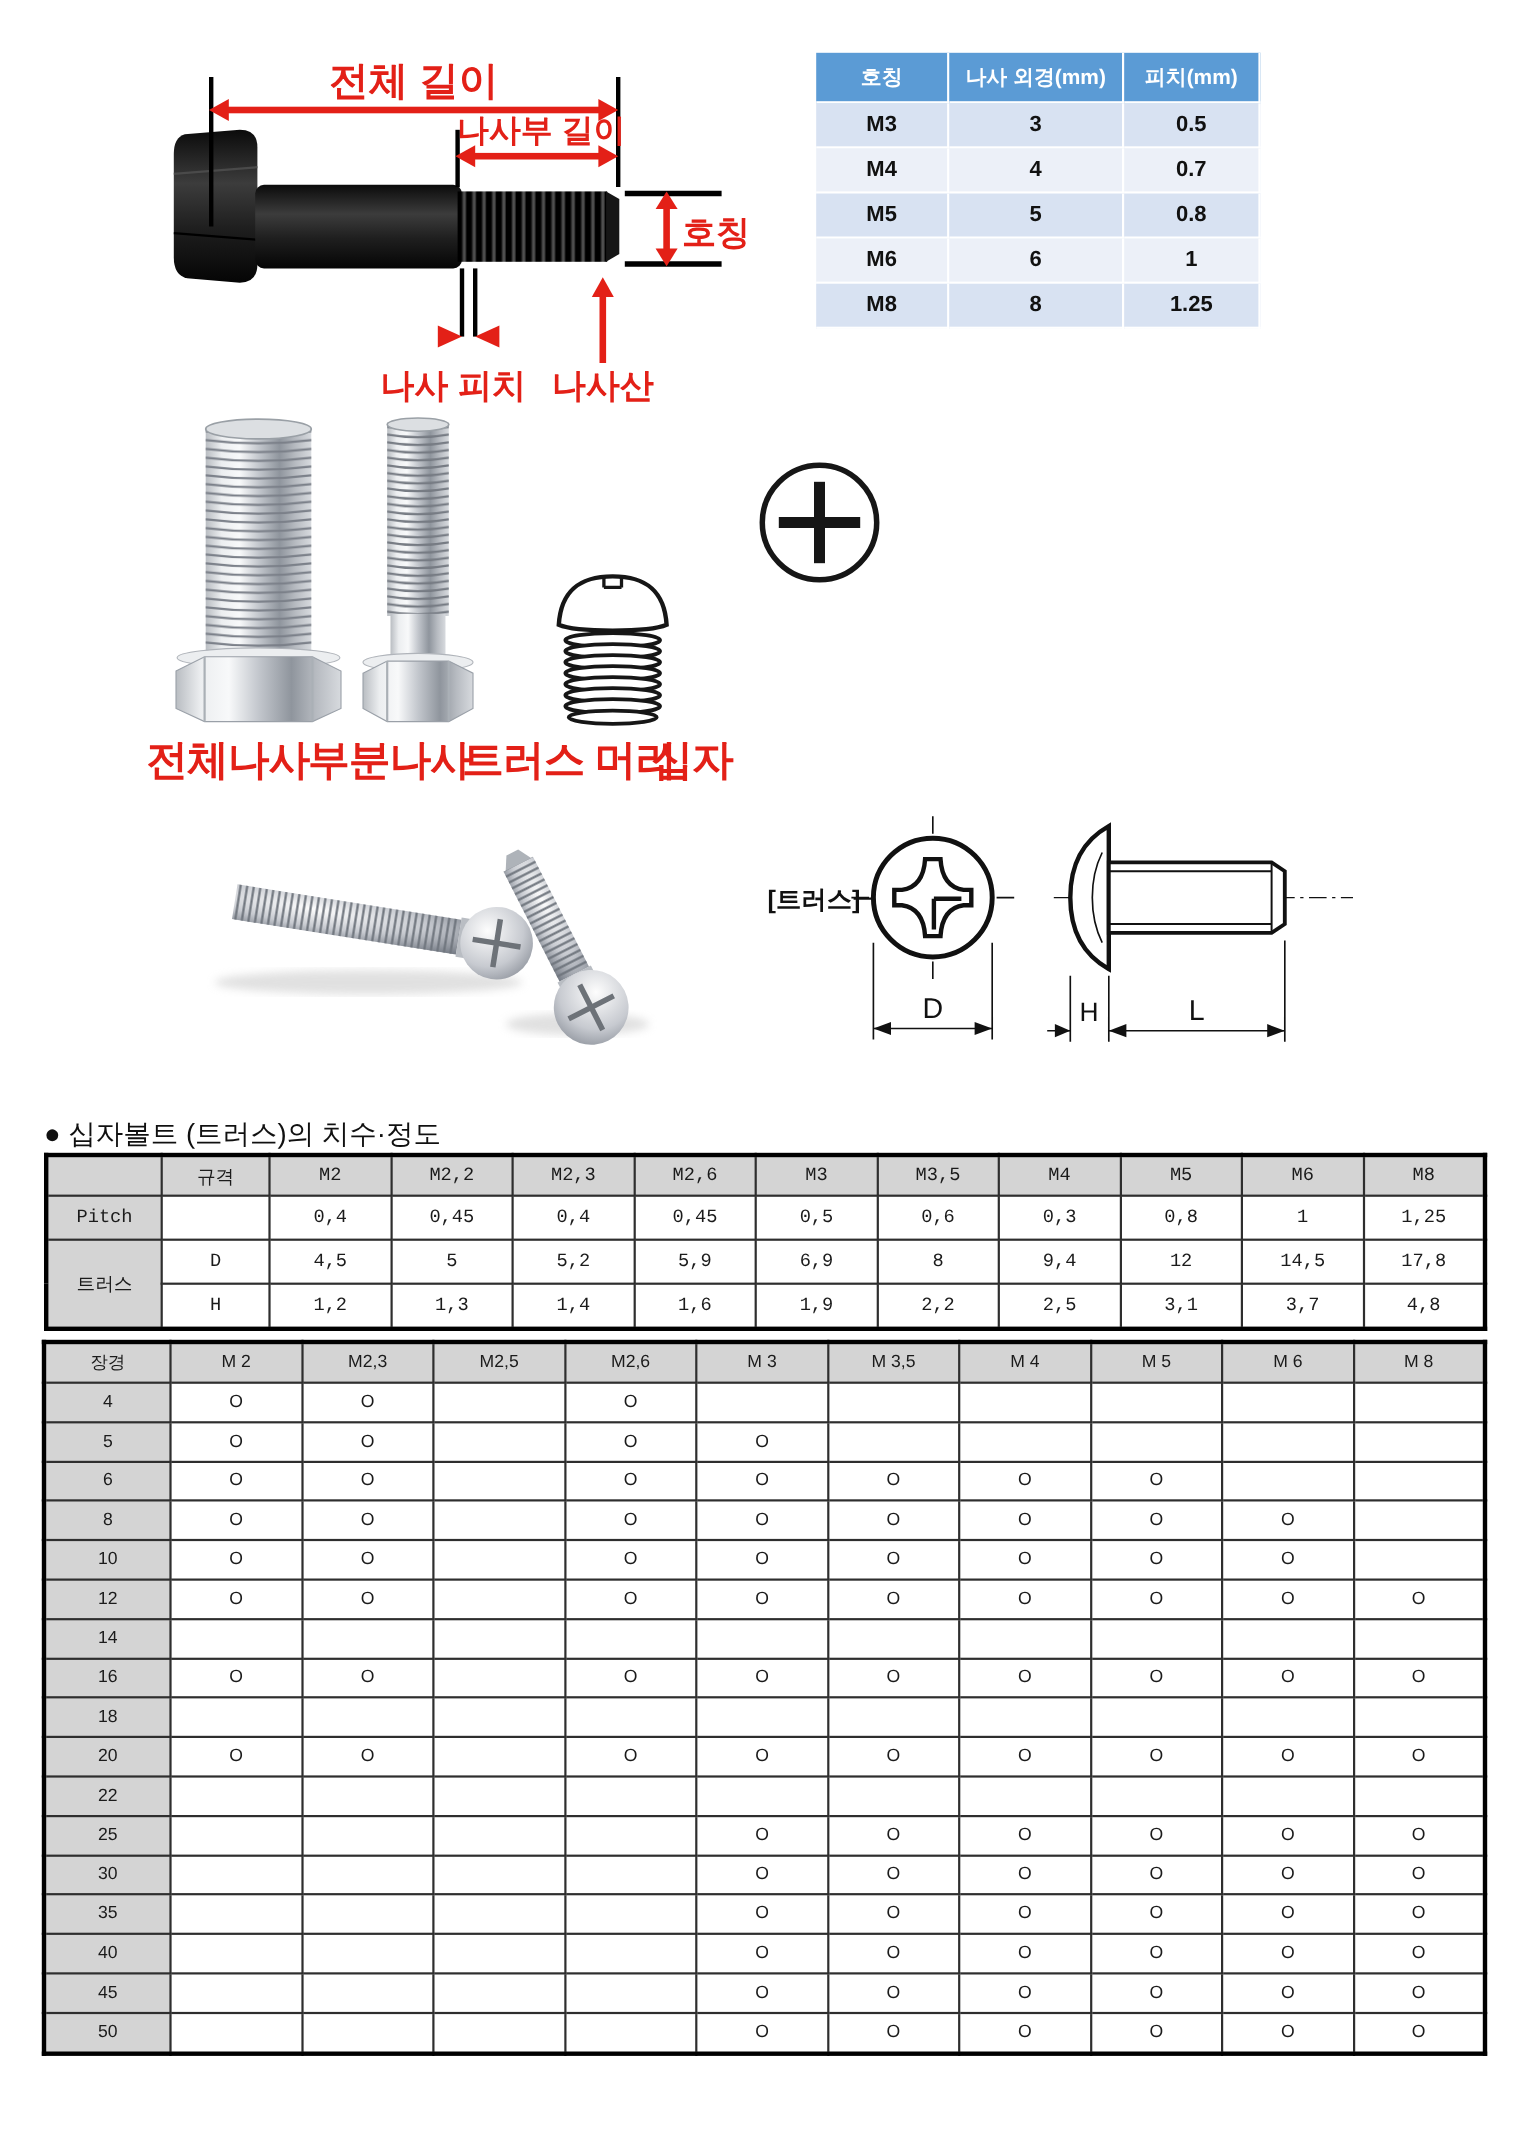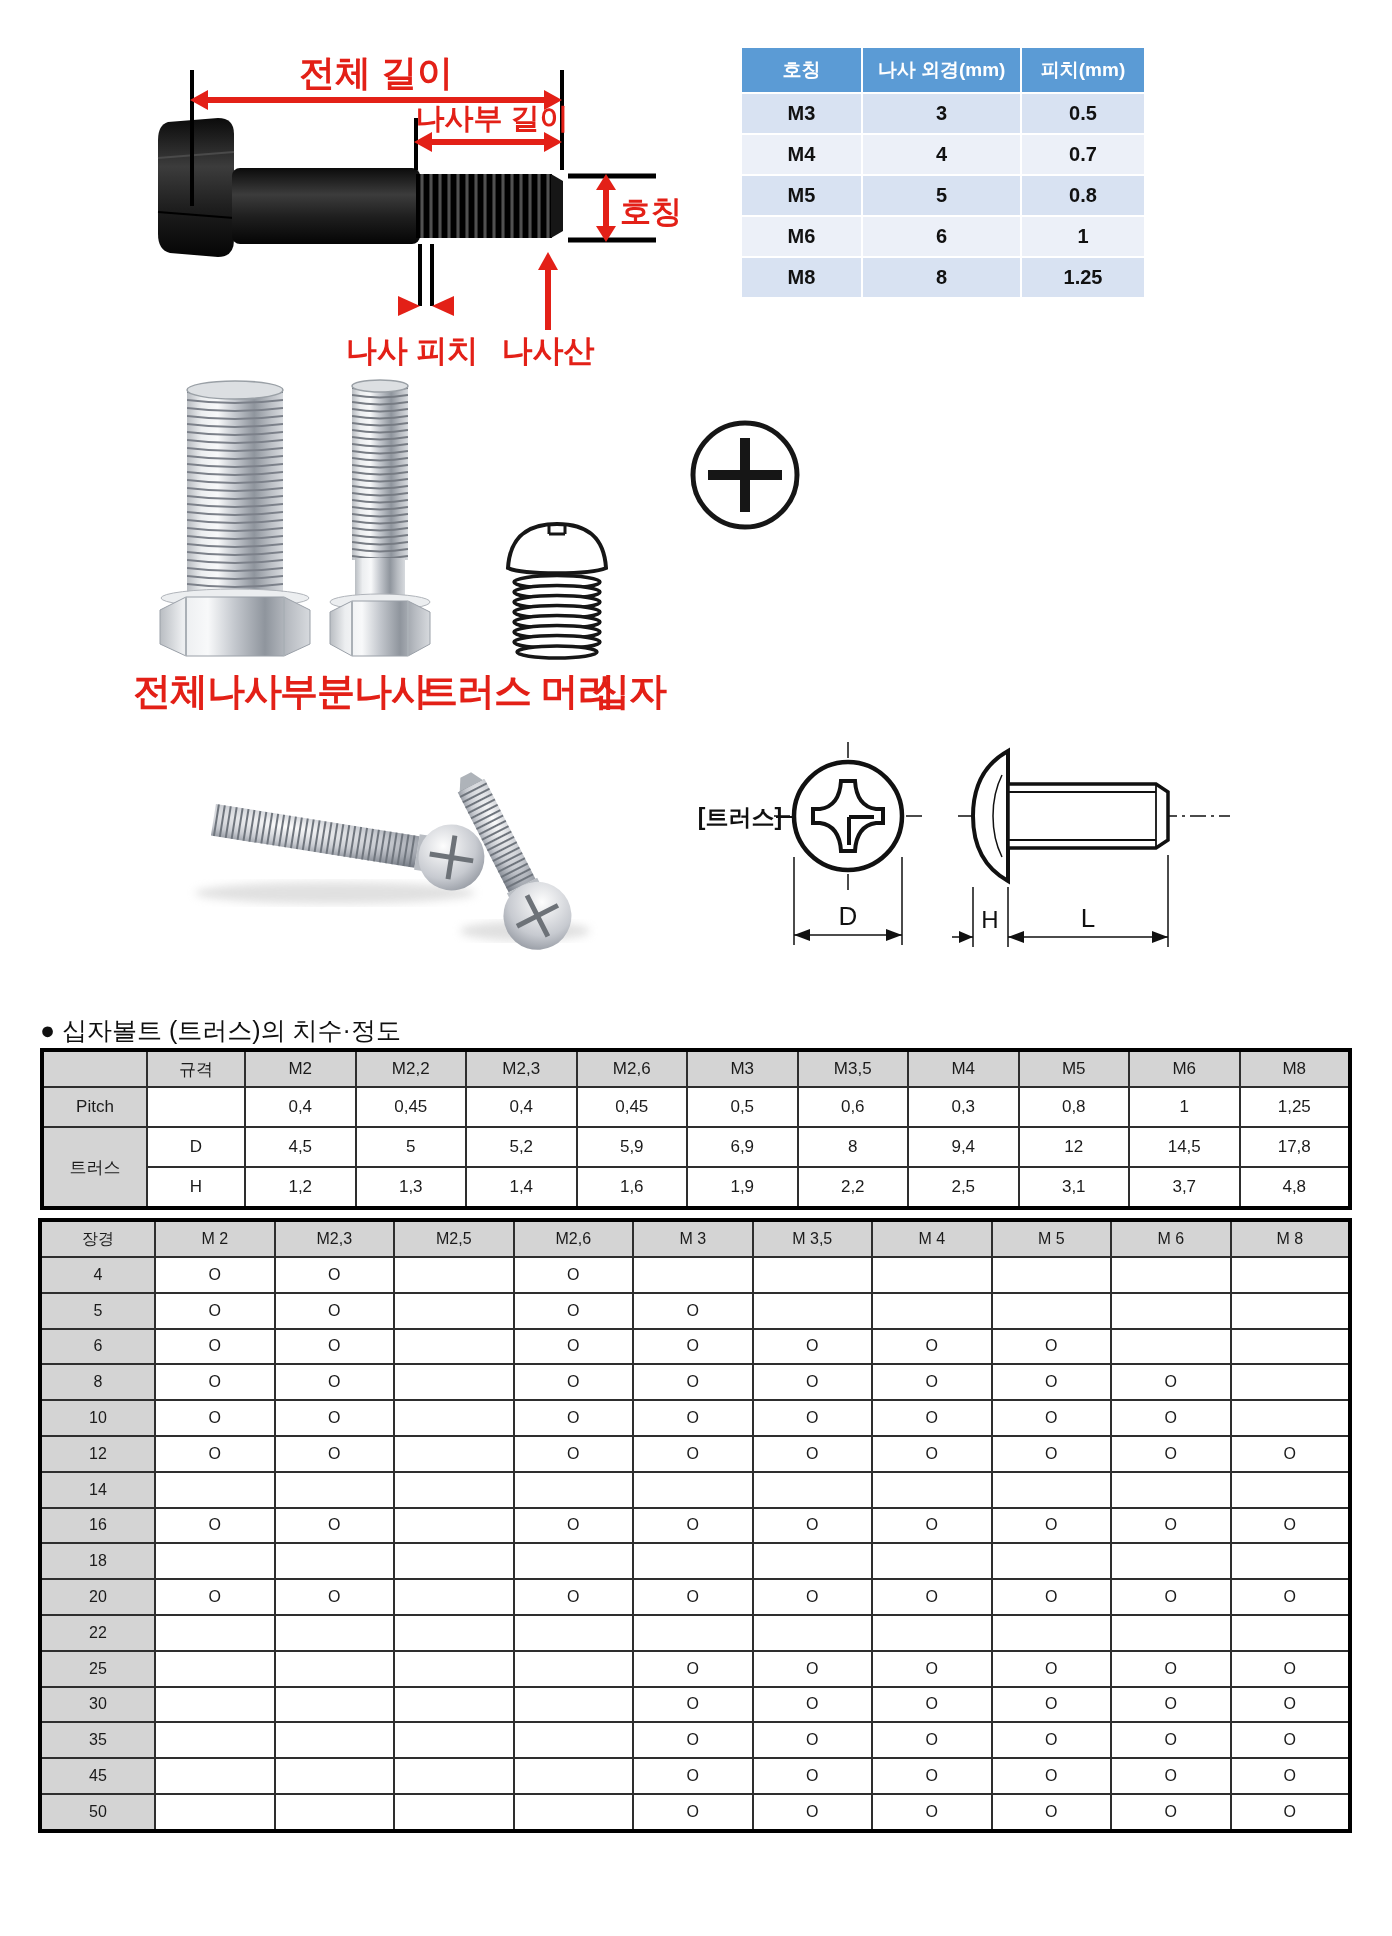--- a/index.html
+++ b/index.html
@@ -274,21 +274,21 @@
       <polygon points="833,202 819,196 819,208" fill="#111" stroke="none"></polygon>
       <polygon points="868,202 884,196 884,208" fill="#111" stroke="none"></polygon>
       <polygon points="1028,202 1012,196 1012,208" fill="#111" stroke="none"></polygon>
       <text x="850" y="193" font-size="24" fill="#111" stroke="none" text-anchor="middle">H</text>
       <text x="948" y="192" font-size="26" fill="#111" stroke="none" text-anchor="middle">L</text>
     </g>
   </svg>
 
   <div class="abs section-heading" style="left:40px; top:1014px;">● 십자볼트 (트러스)의 치수·정도</div>
 
-  <table class="scan abs" id="dim-table" style="left:40px; top:1048px; width:1312px;">
+  <table class="scan abs" id="dim-table" style="left:40px; top:1048px; width:1312px;font-family:Liberation Mono, monospace;">
     <colgroup>
       <col style="width:105px">
         <col style="width:98px">
       <col span="10">
     </colgroup>
     <tbody>
       <tr class="hd" id="dim-head">
           <td class="g"></td>
           <td class="g">규격</td>
           <td class="g">M2</td>
@@ -541,20 +541,33 @@
           <td></td>
           <td></td>
           <td>O</td>
           <td>O</td>
           <td>O</td>
           <td>O</td>
           <td>O</td>
           <td>O</td>
         </tr>
         <tr>
+          <td class="g">40</td>
+          <td></td>
+          <td></td>
+          <td></td>
+          <td></td>
+          <td>O</td>
+          <td>O</td>
+          <td>O</td>
+          <td>O</td>
+          <td>O</td>
+          <td>O</td>
+        </tr>
+        <tr>
           <td class="g">45</td>
           <td></td>
           <td></td>
           <td></td>
           <td></td>
           <td>O</td>
           <td>O</td>
           <td>O</td>
           <td>O</td>
           <td>O</td>

